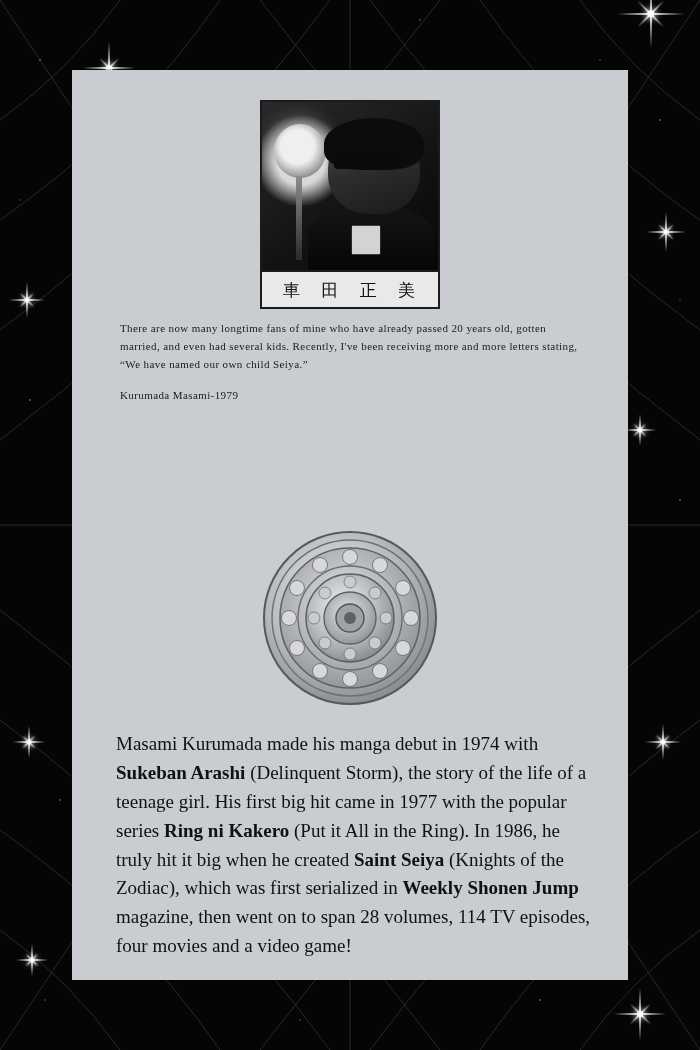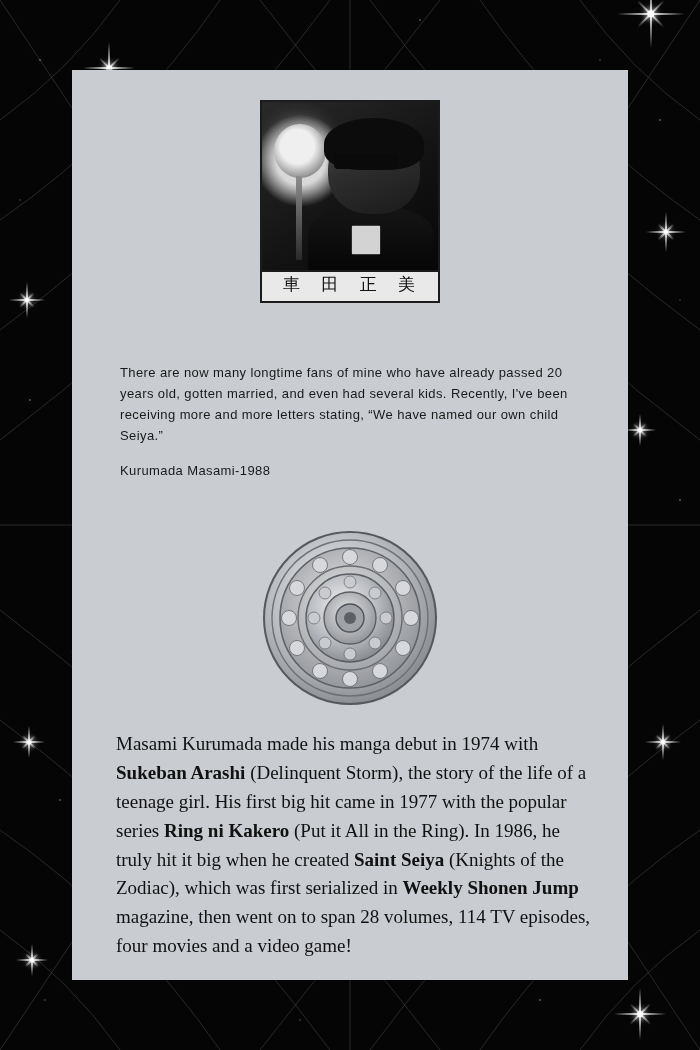--- a/index.html
+++ b/index.html
@@ -139,35 +139,34 @@
     clip-path: polygon(50% 0, 100% 50%, 50% 100%, 0 50%);
   }
   .photo-caption {
     border-top: 2px solid #1b1b1b;
     background: #e9e9e9;
     color: #121212;
     text-align: center;
     font-family: "DejaVu Sans", sans-serif;
     font-size: 17px;
     letter-spacing: 8px;
-    padding: 1px 0 5px 6px;
+    padding: 7px 0 5px 6px;
   }
 
   
   .note {
     position: absolute;
     left: 48px;
     top: 250px;
     width: 462px;
     color: #1a1a1a;
-    font-family: Liberation Sans, sans-serif;
-    font-size: 13px;
+    font-family: Liberation Serif, serif;
+    font-size: 11px;
     line-height: 1.62;
     letter-spacing: 0.4px;
-    margin-top: 42px;
   }
   .note p { margin: 0 0 14px 0; }
   .note .signature { margin-top: 6px; }
 
   
   .medallion {
     position: absolute;
     left: 50%;
     transform: translateX(-50%);
     top: 460px;
@@ -350,21 +349,21 @@
         <div class="head"></div>
         <div class="hair"></div>
         <div class="glasses"></div>
         <div class="collar"></div>
       </div>
       <div class="photo-caption">車 田 正 美</div>
     </div>
 
     <div class="note">
       <p>There are now many longtime fans of mine who have already passed 20 years old, gotten married, and even had several kids. Recently, I've been receiving more and more letters stating, “We have named our own child Seiya.”</p>
-      <p class="signature">Kurumada Masami-1988</p>
+      <p class="signature">Kurumada Masami-1979</p>
     </div>
 
     <div class="medallion">
       <svg viewBox="0 0 176 176" xmlns="http://www.w3.org/2000/svg">
         <defs>
           <radialGradient id="metal" cx="42%" cy="38%" r="70%">
             <stop offset="0%" stop-color="#f2f2f2"></stop>
             <stop offset="55%" stop-color="#b9bcc1"></stop>
             <stop offset="100%" stop-color="#7d8085"></stop>
           </radialGradient>

